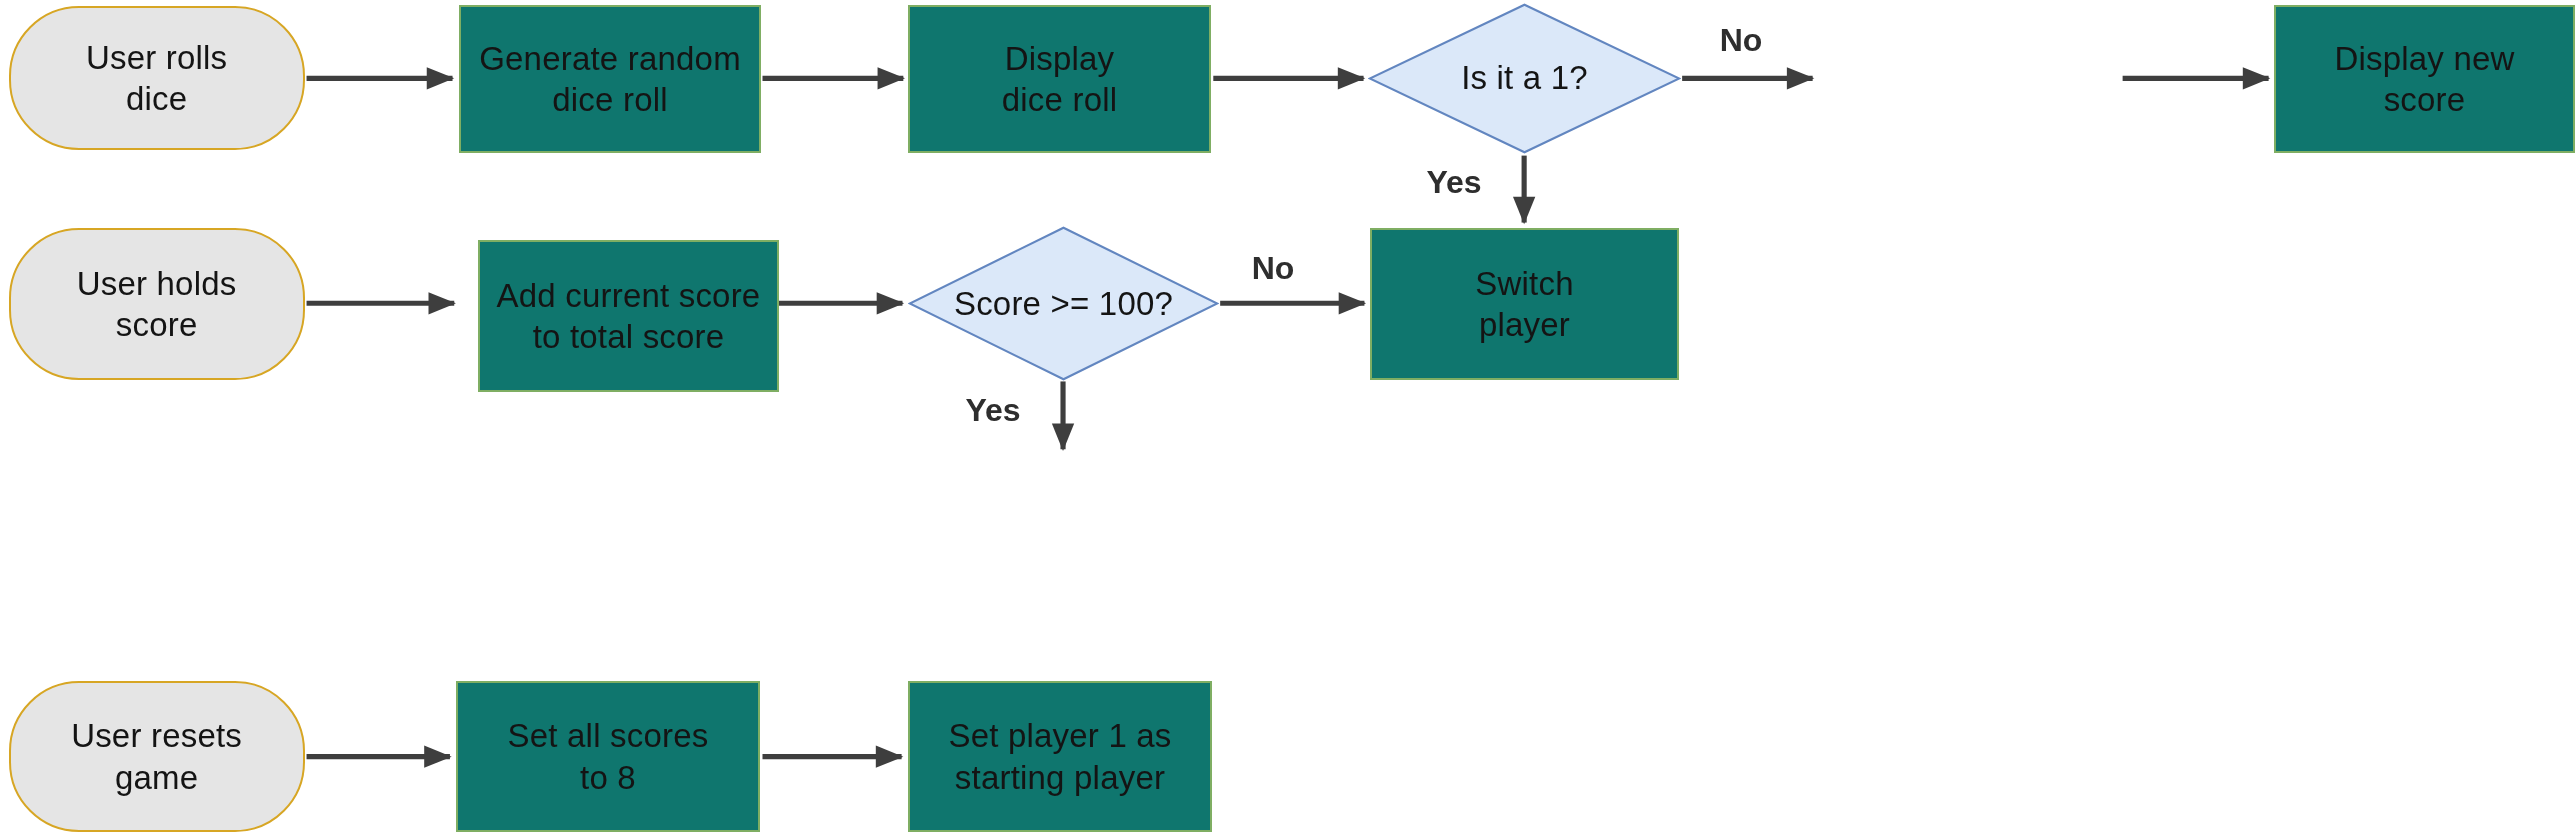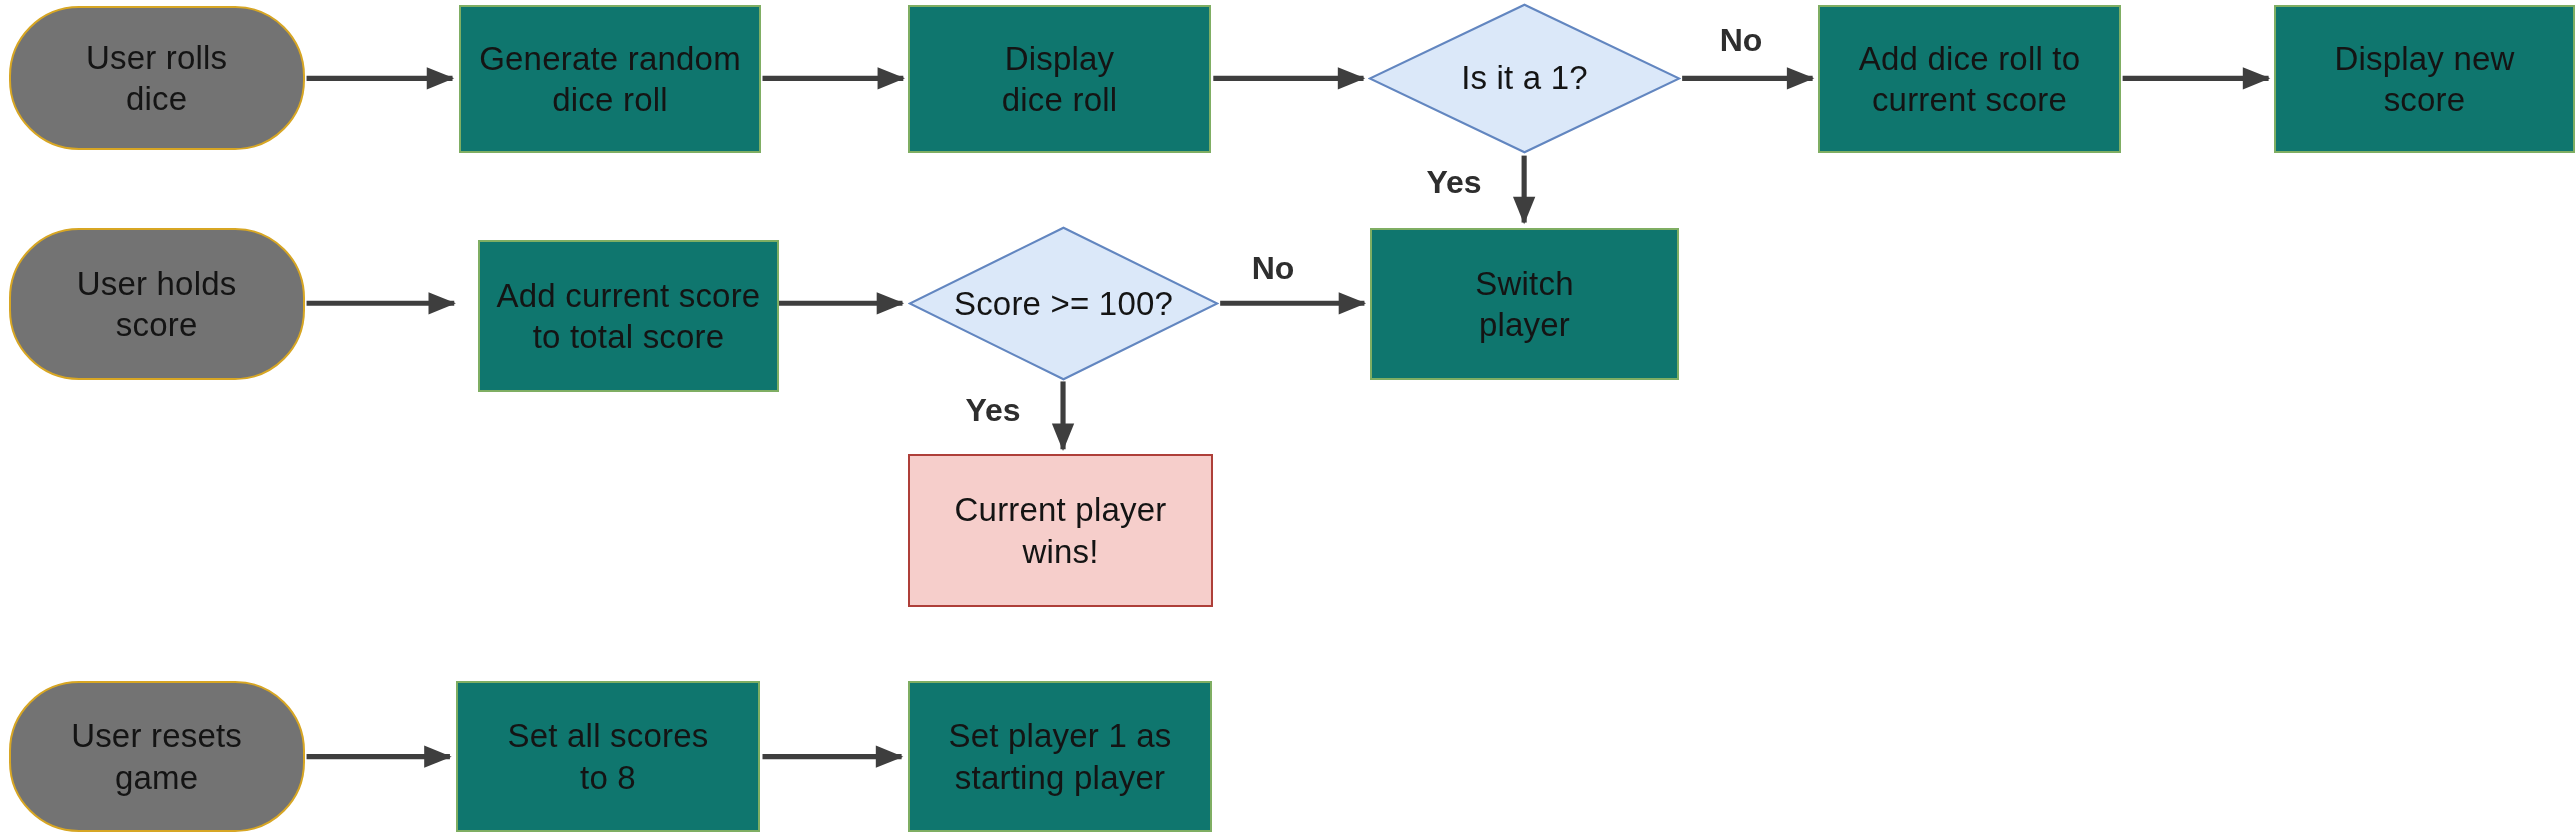--- a/index.html
+++ b/index.html
@@ -36,21 +36,21 @@
     text-align: center;
   }
   .node-label {
     white-space: pre-line;
     font-size: 33px;
     line-height: 1.25;
     color: #141414;
     letter-spacing: 0.2px;
   }
   .terminator {
-    background: #737373;
+    background: #e5e5e5;
     border: 2.6px solid #d7a624;
     border-radius: 70px;
   }
   .process {
     background: #0f766e;
     border: 2.6px solid #7fae63;
   }
   .alert {
     background: #f6cecb;
     border: 2.6px solid #ae3f39;
@@ -128,24 +128,20 @@
 dice roll</span>
   </div>
 
   <div class="node diamond" style="left:1368px; top:2.6px; width:313px; height:151px;">
     <svg class="diamond-shape" viewBox="0 0 364 176" preserveAspectRatio="none">
       <polygon points="182,2 362,88 182,174 2,88"></polygon>
     </svg>
     <span class="node-label">Is it a 1?</span>
   </div>
 
-  <div class="node process" style="left:1818px; top:5.2px; width:303px; height:148px;">
-    <span class="node-label">Add dice roll to
-current score</span>
-  </div>
 
   <div class="node process" style="left:2274px; top:5.2px; width:301px; height:148px;">
     <span class="node-label">Display new
 score</span>
   </div>
 
   <div class="node terminator" style="left:8.6px; top:228px; width:296px; height:152px;">
     <span class="node-label">User holds
 score</span>
   </div>
@@ -160,24 +156,20 @@
       <polygon points="181,2 360,90 181,178 2,90"></polygon>
     </svg>
     <span class="node-label">Score &gt;= 100?</span>
   </div>
 
   <div class="node process" style="left:1370px; top:228px; width:309px; height:152px;">
     <span class="node-label">Switch
 player</span>
   </div>
 
-  <div class="node alert" style="left:908px; top:454px; width:305px; height:153px;">
-    <span class="node-label">Current player
-wins!</span>
-  </div>
 
   <div class="node terminator" style="left:8.6px; top:681px; width:296px; height:151px;">
     <span class="node-label">User resets
 game</span>
   </div>
 
   <div class="node process" style="left:456px; top:681px; width:304px; height:151px;">
     <span class="node-label">Set all scores
 to 8</span>
   </div>

